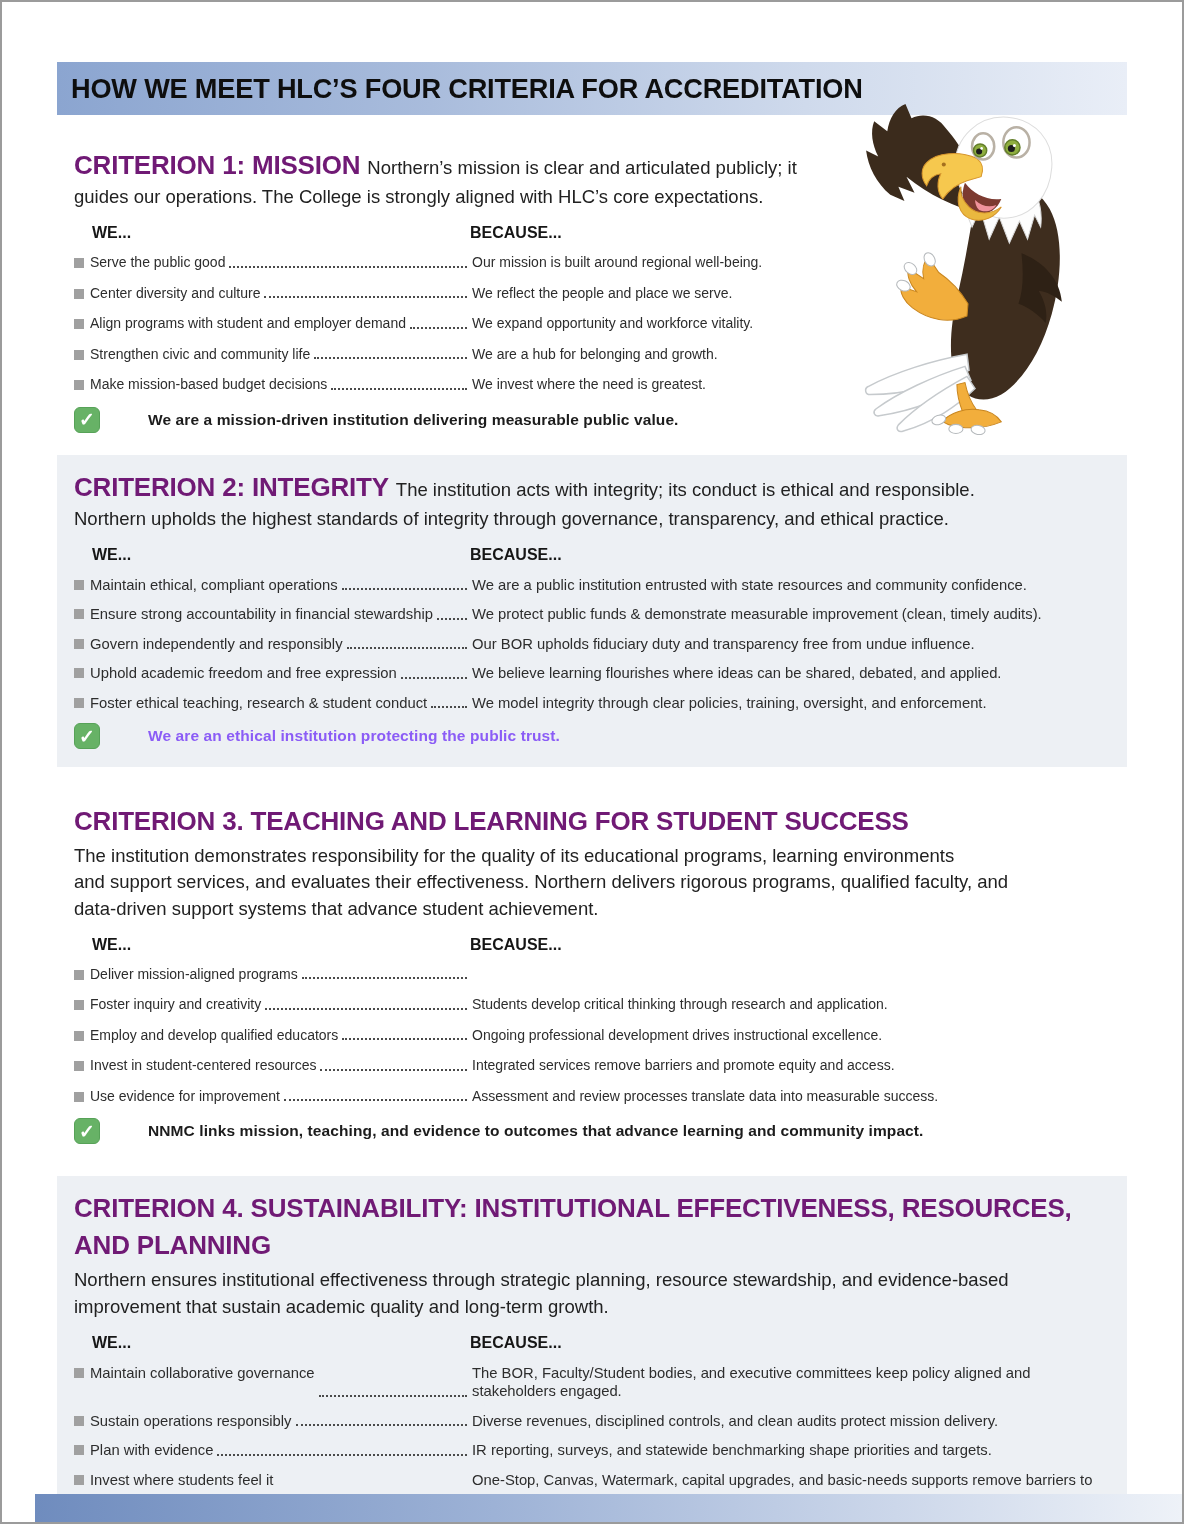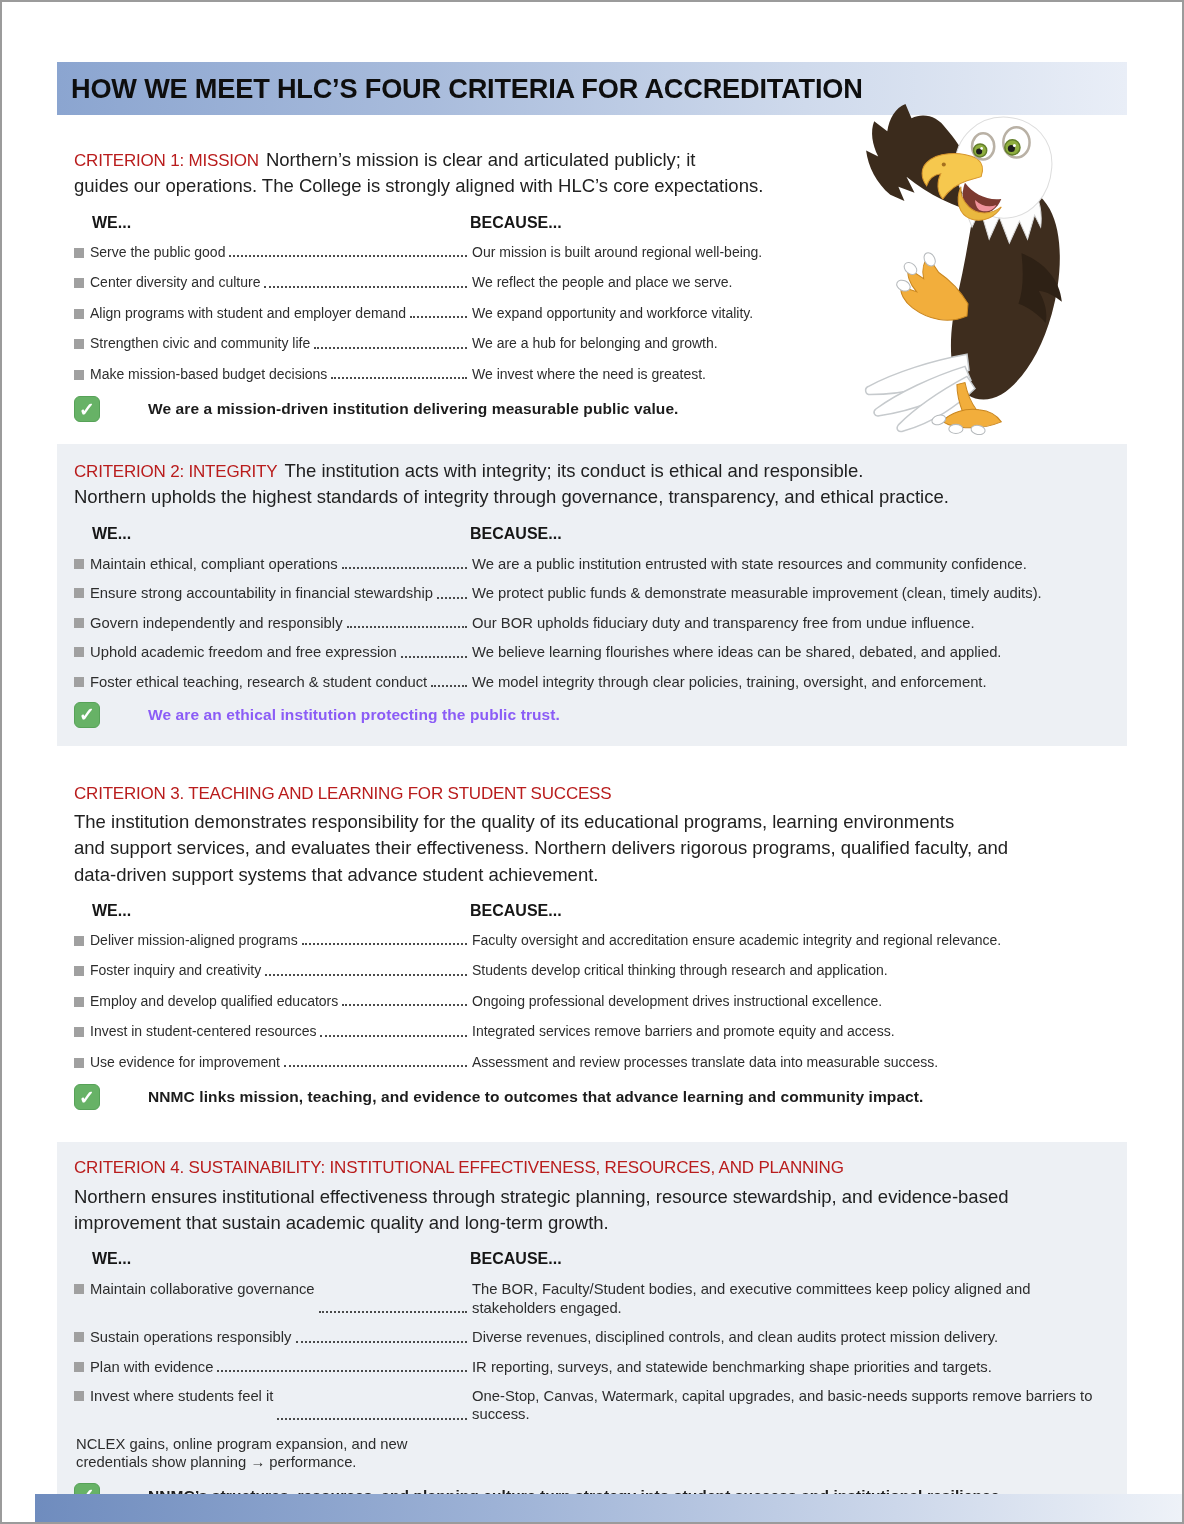--- a/index.html
+++ b/index.html
@@ -37,21 +37,21 @@
   section.sec-criterion-3 { margin-top: 22px; }
   section.sec-criterion-4 { margin-top: 18px; }
 
   .intro {
     font-size: 18.5px; line-height: 1.42; color: #212121;
     white-space: pre-line;
   }
   .sec-criterion-1 .intro { max-width: 782px; }
   .sec-criterion-3 .intro { max-width: 1015px; }
   .heading {
-    color: #b91c1c; font-weight: 400; font-size: 17px;
+    color: #701a75; font-weight: 700; font-size: 26px;
     letter-spacing: -0.2px; margin-right: 7px; white-space: normal;
   }
   section.block .heading { display: block; margin-bottom: 3px; margin-right: 0; }
 
   .cols {
     display: grid; grid-template-columns: 396px 1fr;
     margin: 14px 0 12px 0;
     font-weight: 700; font-size: 16px; color: #161616;
   }
   .col-we { margin-left: 18px; }
@@ -225,21 +225,20 @@
       <span class="col-we">WE...</span>
       <span class="col-because">BECAUSE...</span>
     </div>
     <div class="rows">
           <div class="row">
     <span class="row-left">
       <span class="bullet"></span>
       <span class="we-text">Deliver mission-aligned programs</span>
       <span class="leader"></span>
     </span>
-    <span class="because-text">Faculty oversight and accreditation ensure academic integrity and regional relevance.</span>
   </div>
           <div class="row">
     <span class="row-left">
       <span class="bullet"></span>
       <span class="we-text">Foster inquiry and creativity</span>
       <span class="leader"></span>
     </span>
     <span class="because-text">Students develop critical thinking through research and application.</span>
   </div>
           <div class="row">

